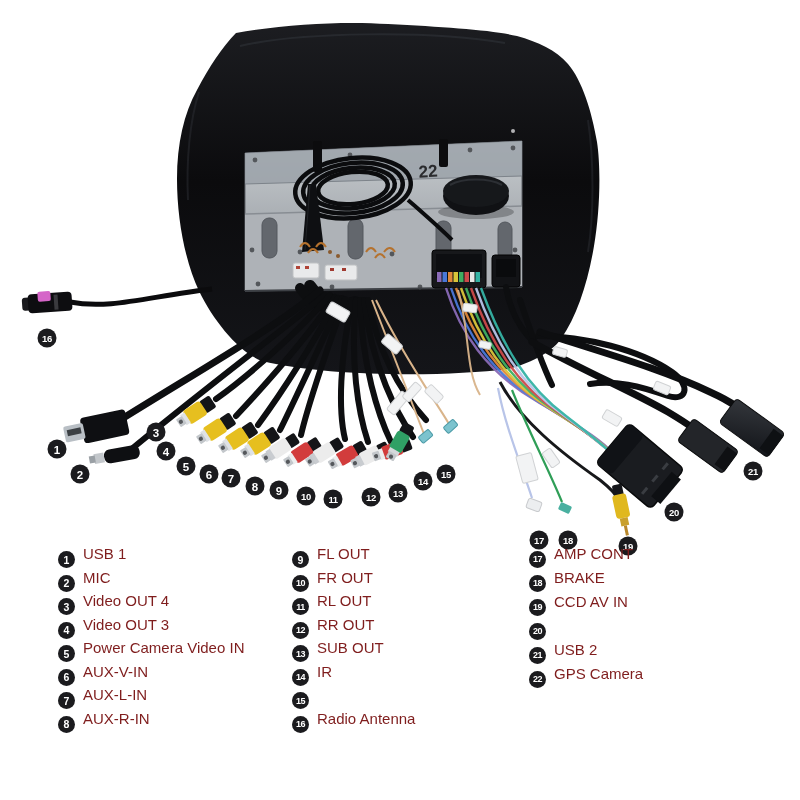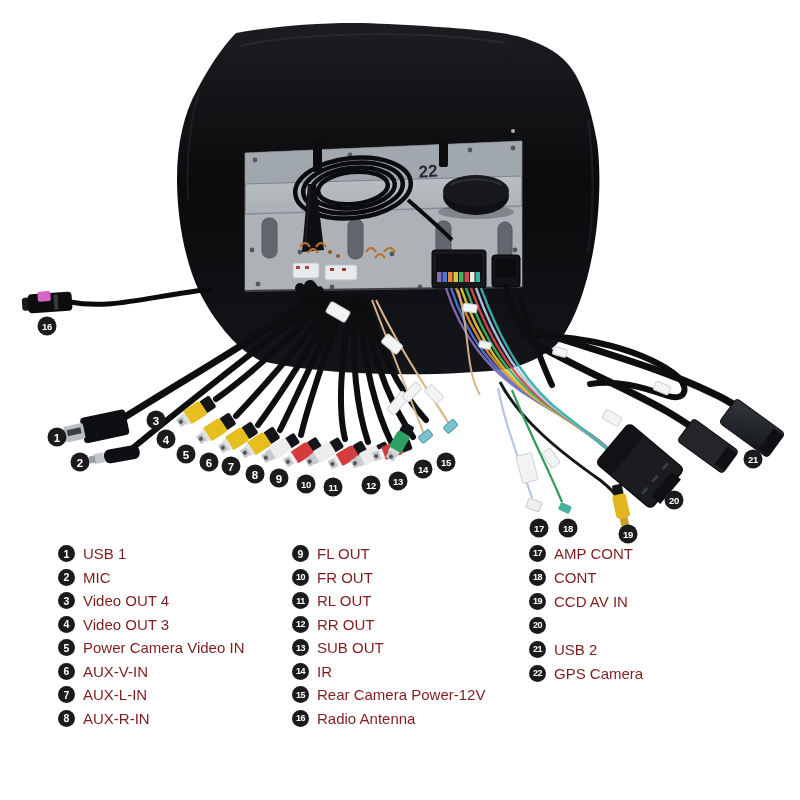--- a/index.html
+++ b/index.html
@@ -1,21 +1,21 @@
 <!DOCTYPE html>
 <html><head>
 <meta charset="utf-8">
 <style>
   html,body{margin:0;padding:0;background:#ffffff;}
   .stage{position:relative;width:800px;height:800px;background:#ffffff;overflow:hidden;
          font-family:"Liberation Sans",sans-serif;}
   .stage svg{position:absolute;left:0;top:0;}
   .callout-layer{position:absolute;left:0;top:0;width:800px;height:800px;pointer-events:none;}
   .badge{display:flex;align-items:center;justify-content:center;background:#1b1b1e;color:#ffffff;
-         border-radius:50%;font-weight:bold;font-family:"Liberation Sans",sans-serif;box-sizing:border-box;}
+         border-radius:50%;font-weight:bold;font-family:"Liberation Sans",sans-serif;box-sizing:border-box;margin-top:12px;}
   .callout{position:absolute;width:19px;height:19px;font-size:11.5px;transform:translate(-50%,-50%);}
   .callout.two{font-size:9.5px;letter-spacing:-0.4px;}
   .legend-col{position:absolute;}
   #lc1{left:58px;top:542px;}
   #lc2{left:292px;top:542px;}
   #lc3{left:529px;top:541px;}
   .legend-row{display:flex;align-items:center;height:23.5px;}
   #lc3 .legend-row{height:24px;}
   .legend-row .badge{width:17px;height:17px;min-width:17px;font-size:10.5px;}
   .legend-row .badge.two{font-size:9px;letter-spacing:-0.4px;}
@@ -417,35 +417,34 @@
         <div class="legend-row">
           <span class="badge two">13</span>
           <span class="legend-label">SUB OUT</span>
         </div>
         <div class="legend-row">
           <span class="badge two">14</span>
           <span class="legend-label">IR</span>
         </div>
         <div class="legend-row">
           <span class="badge two">15</span>
-          <span class="legend-label">Rear Camera Power-12V</span>
         </div>
         <div class="legend-row">
           <span class="badge two">16</span>
           <span class="legend-label">Radio Antenna</span>
         </div>
       </div>
   <div class="legend-col" id="lc3">
         <div class="legend-row">
           <span class="badge two">17</span>
           <span class="legend-label">AMP CONT</span>
         </div>
         <div class="legend-row">
           <span class="badge two">18</span>
-          <span class="legend-label">CONT</span>
+          <span class="legend-label">BRAKE</span>
         </div>
         <div class="legend-row">
           <span class="badge two">19</span>
           <span class="legend-label">CCD AV IN</span>
         </div>
         <div class="legend-row">
           <span class="badge two">20</span>
         </div>
         <div class="legend-row">
           <span class="badge two">21</span>

